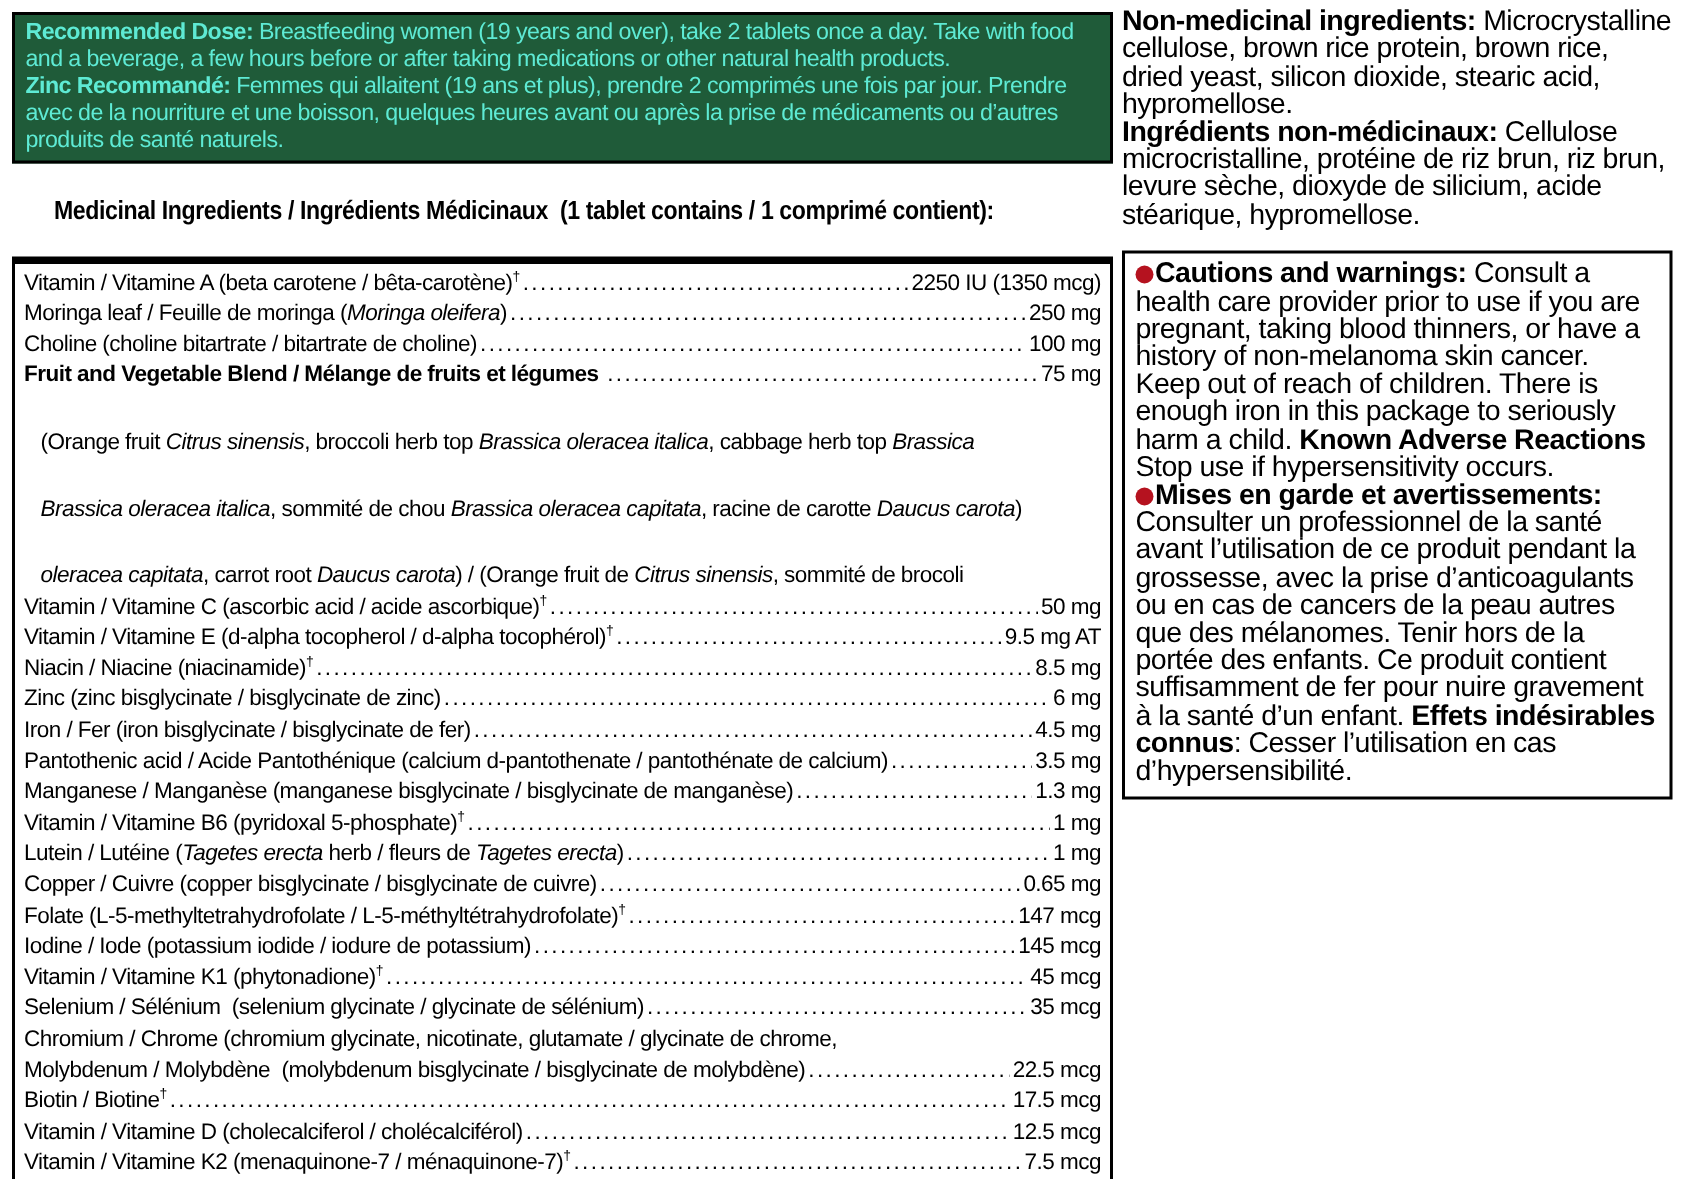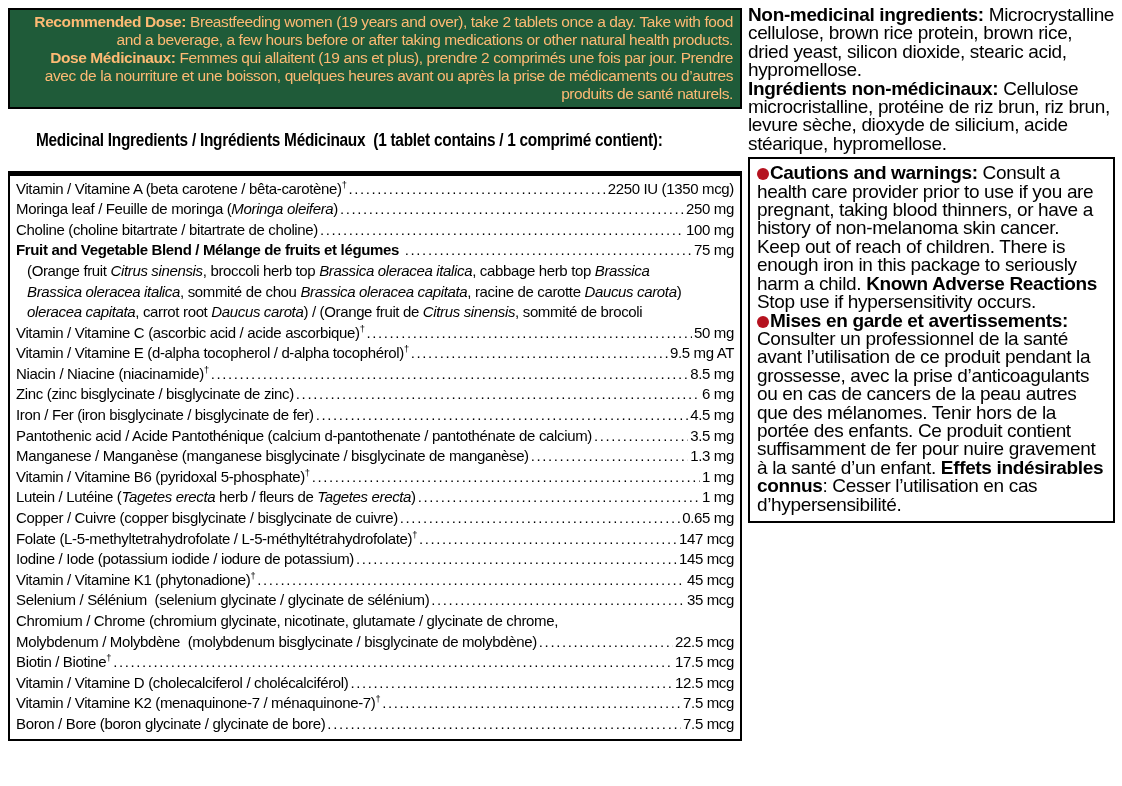--- a/index.html
+++ b/index.html
@@ -52,56 +52,56 @@
   .dots {
     flex: 1 1 auto; min-width: 2px;
     overflow: hidden; white-space: nowrap;
     margin: 0 2px;
   }
   .dots::after {
     content: "...................................................................................................................................................................................";
     letter-spacing: 1.6px;
   }
   .amt { white-space: nowrap; }
-  .sub { padding-left: 11px; }
+  .sub { padding-left: 11px; margin-top: 24px; }
   sup { font-size: 62%; line-height: 0; }
 
   
   .right {
     position: absolute; left: 748px; top: 6px; width: 367px;
     font-size: 19px;
     letter-spacing: -0.35px;
     line-height: 18.4px;
   }
   .right .nonmed { margin: 0; }
   .caution-box {
     border: 2px solid #000;
-    margin-top: 4px;
+    margin-top: 14px;
     padding: 5px 7px 7px 7px;
   }
   .caution { margin: 0; }
   .bullet {
     display: inline-block;
     width: 12px; height: 12px;
     border-radius: 50%;
     background: #b5121f;
     margin-right: 1px;
     vertical-align: -1px;
   }
 </style>
 </head>
 <body>
 
 <div class="page">
 
   <div class="left">
 
-    <div class="dose-box" style="background: rgb(31, 91, 57); color: #fdba74; text-align: right;">
+    <div class="dose-box" style="background: rgb(31, 91, 57); color: #5eead4;">
       <p><b>Recommended Dose:</b><span> Breastfeeding women (19 years and over), take 2 tablets once a day.  Take with food and a beverage, a few hours before or after taking medications or other natural health products.</span></p>
-      <p><b>Dose Médicinaux:</b><span> Femmes qui allaitent (19 ans et plus), prendre 2 comprimés une fois par jour. Prendre avec de la nourriture et une boisson, quelques heures avant ou après la prise de médicaments ou d’autres produits de santé naturels.</span></p>
+      <p><b>Zinc Recommandé:</b><span> Femmes qui allaitent (19 ans et plus), prendre 2 comprimés une fois par jour. Prendre avec de la nourriture et une boisson, quelques heures avant ou après la prise de médicaments ou d’autres produits de santé naturels.</span></p>
     </div>
 
     <div class="med-header">
       <span>Medicinal Ingredients / Ingrédients Médicinaux  (1 tablet contains / 1 comprimé contient):</span>
     </div>
 
     <div class="ing-box" id="ing-rows">
 
     <div class="ing-row">
           <div class="line">

